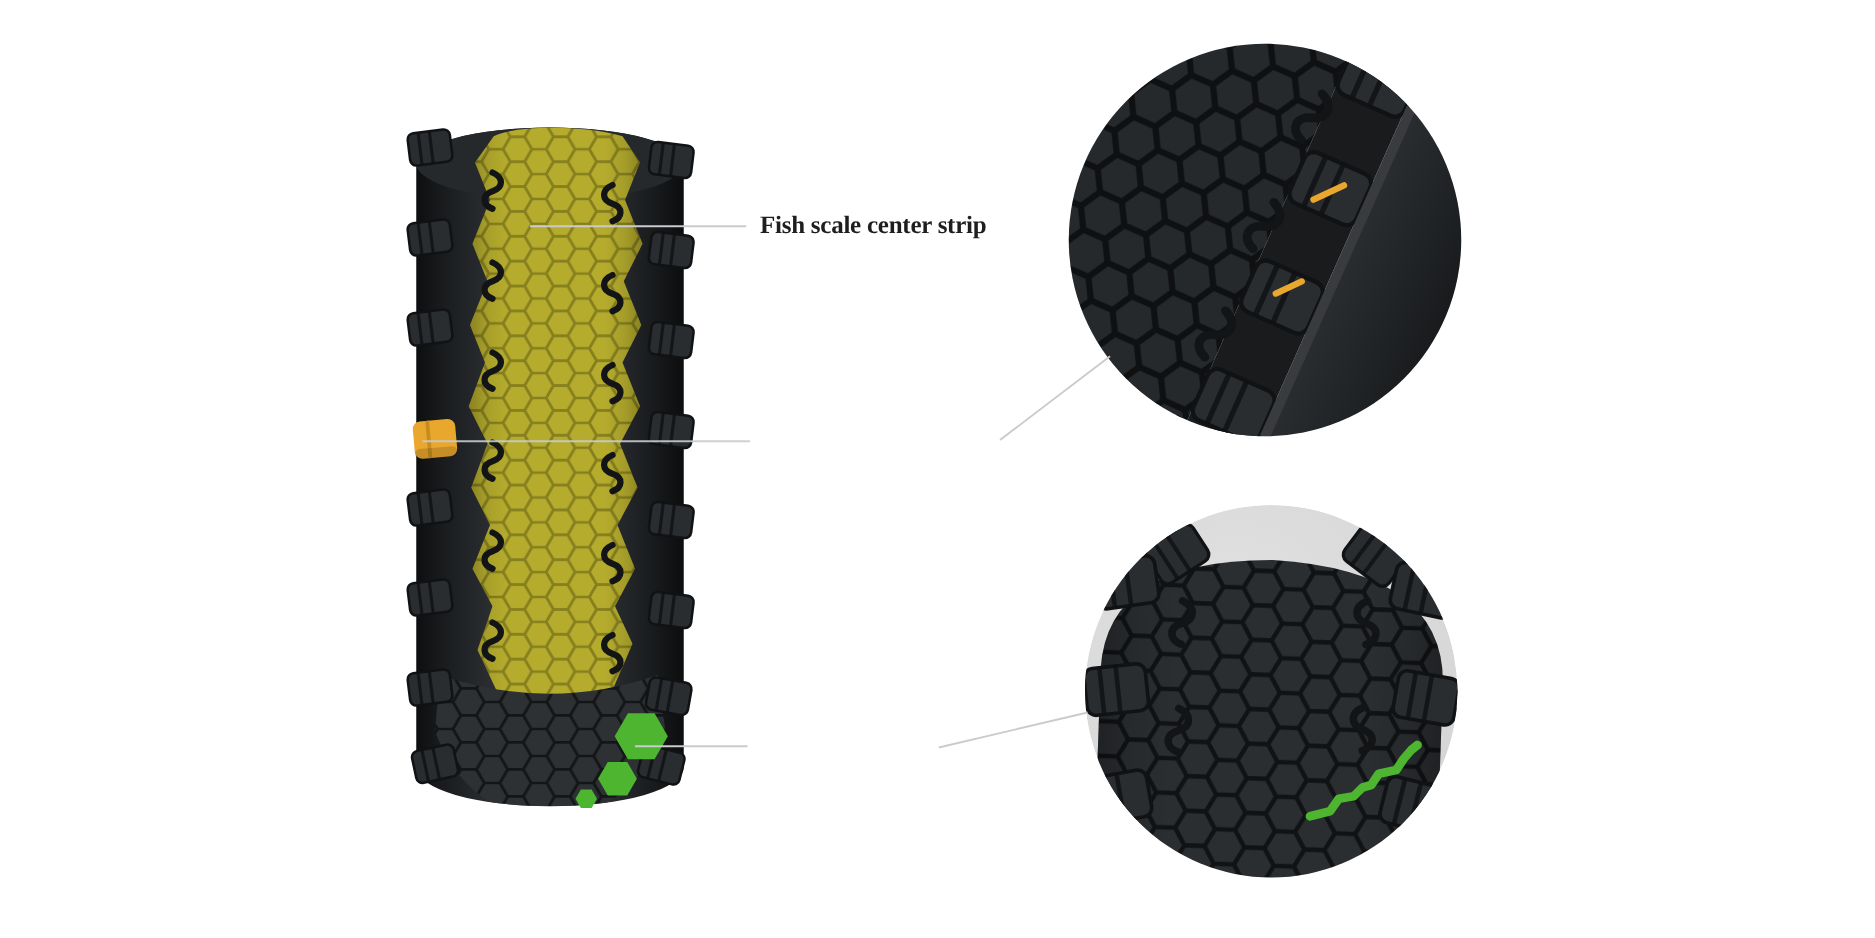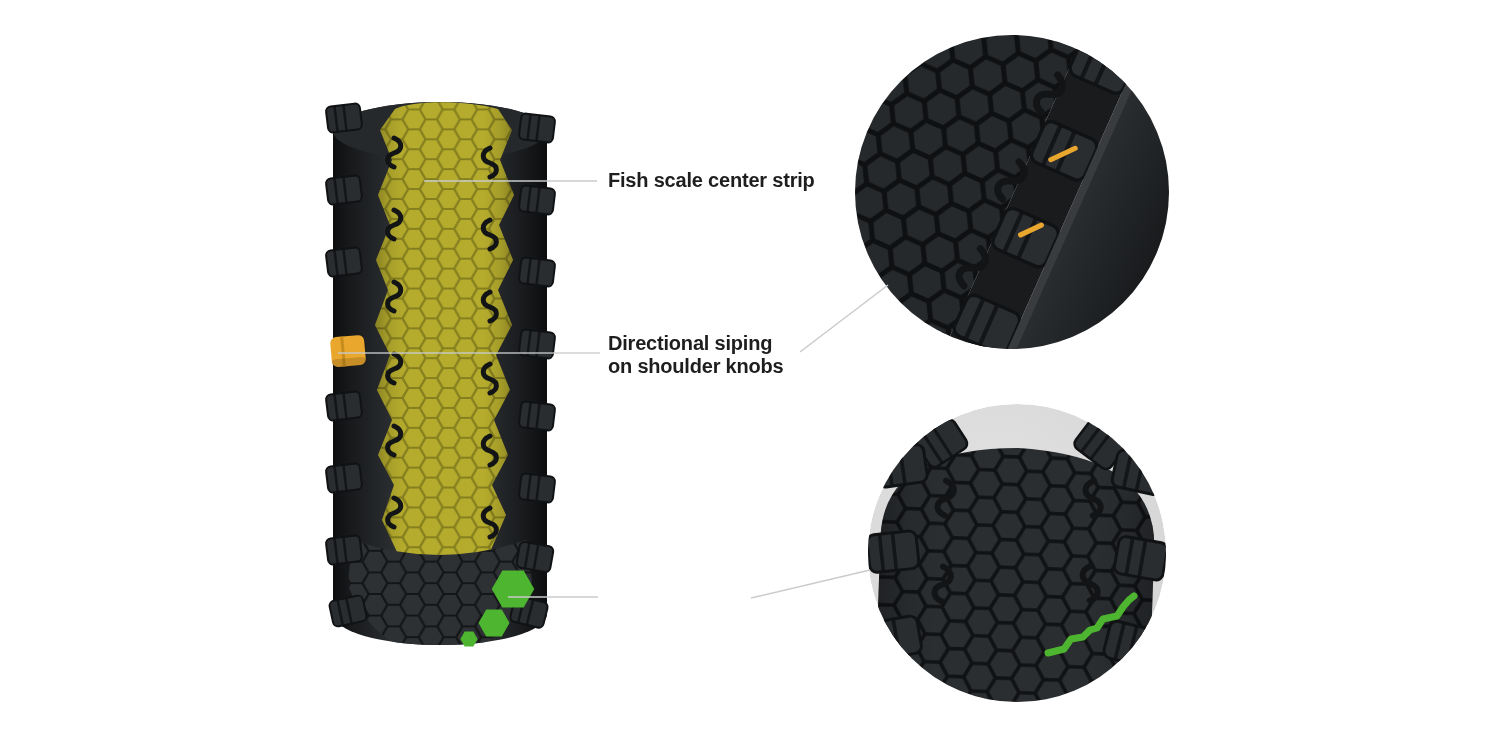--- a/index.html
+++ b/index.html
@@ -9,20 +9,21 @@
   }
   .diagram-svg{position:absolute;left:0;top:0;}
   .callout{
     position:absolute;
     font-weight:700;
     font-size:20px;
     line-height:23px;
     letter-spacing:-0.2px;
     color:var(--label-text,#1e1e1e);
     white-space:nowrap;
+    font-family:Liberation Serif, serif;
   }
   #callout-fish{left:608px;top:169px;}
   #callout-siping{left:608px;top:332px;}
   #callout-depth{left:608px;top:574px;}
 </style>
 </head>
 <body>
 
 <div class="stage">
 
@@ -263,18 +264,14 @@
     <path d="M338 353 H600" opacity="0.9"></path>
     <path d="M800 352 L888 285"></path>
     <path d="M508 597 H598"></path>
     <path d="M751 598 L870 570"></path>
   </g>
 </svg>
 
   <div class="callout" id="callout-fish">
     <div>Fish scale center strip</div>
   </div>
-  <div class="callout" id="callout-siping">
-    <div>Directional siping</div>
-    <div>on shoulder knobs</div>
-  </div>
 
 </div>
 
 </body></html>

